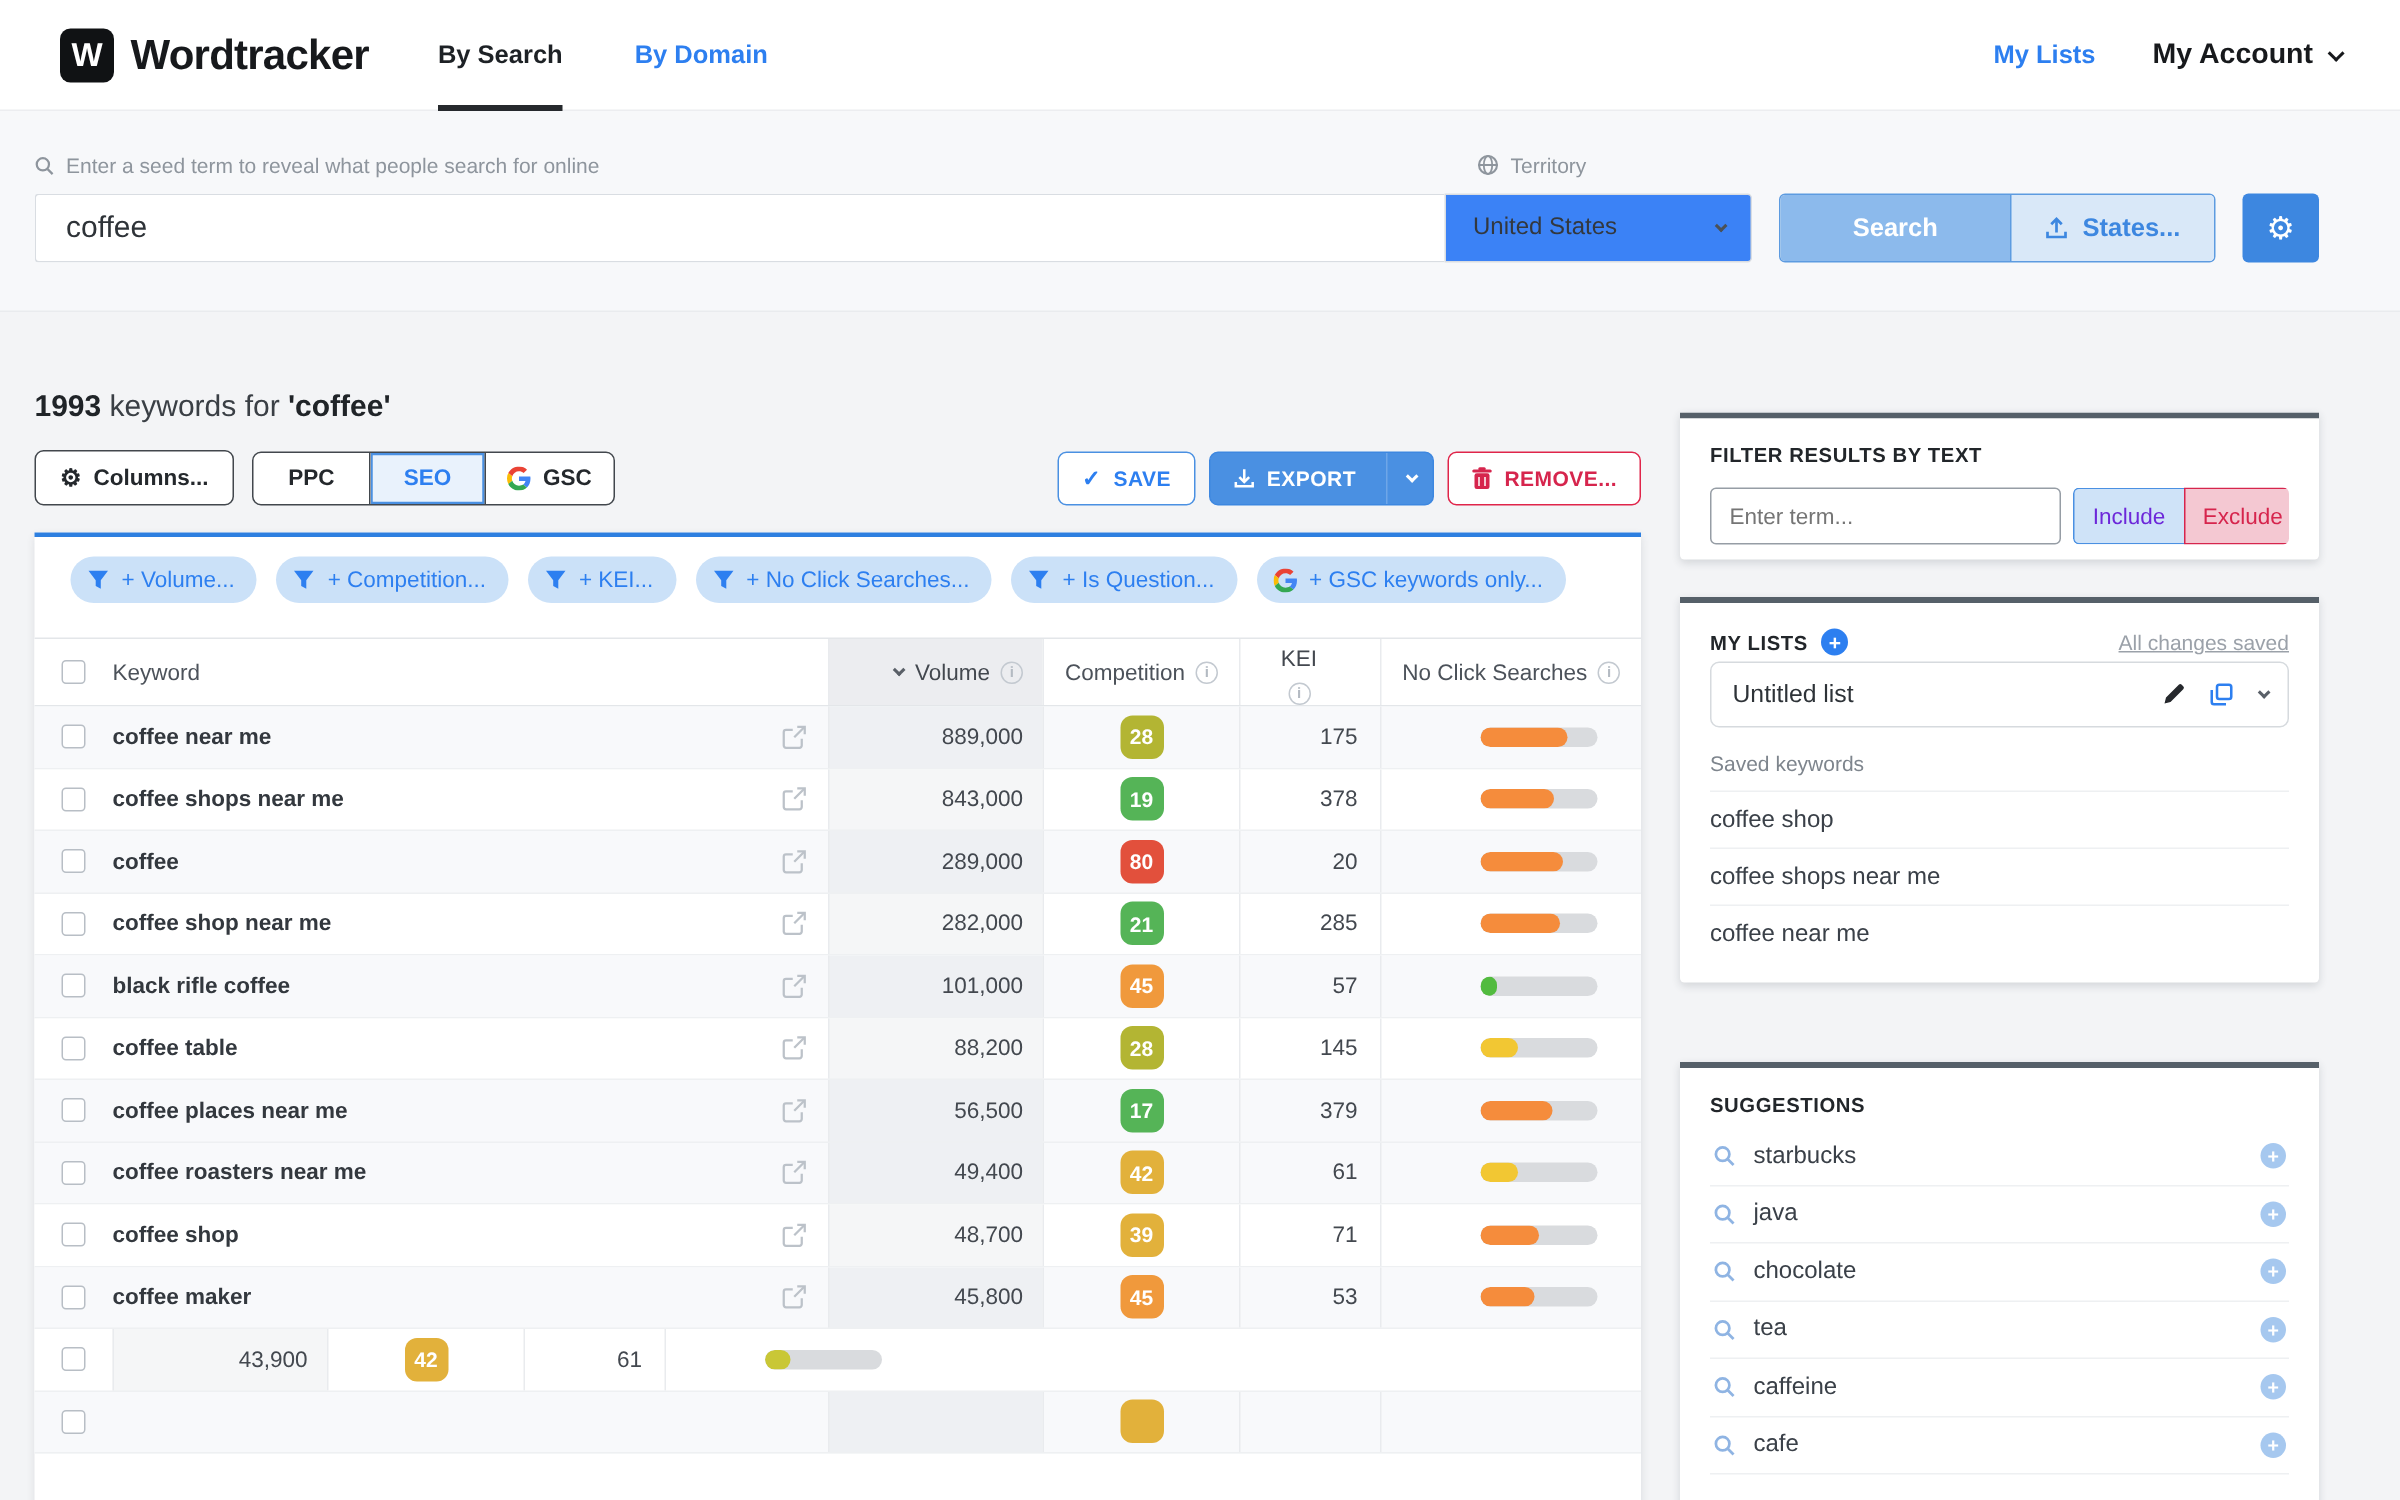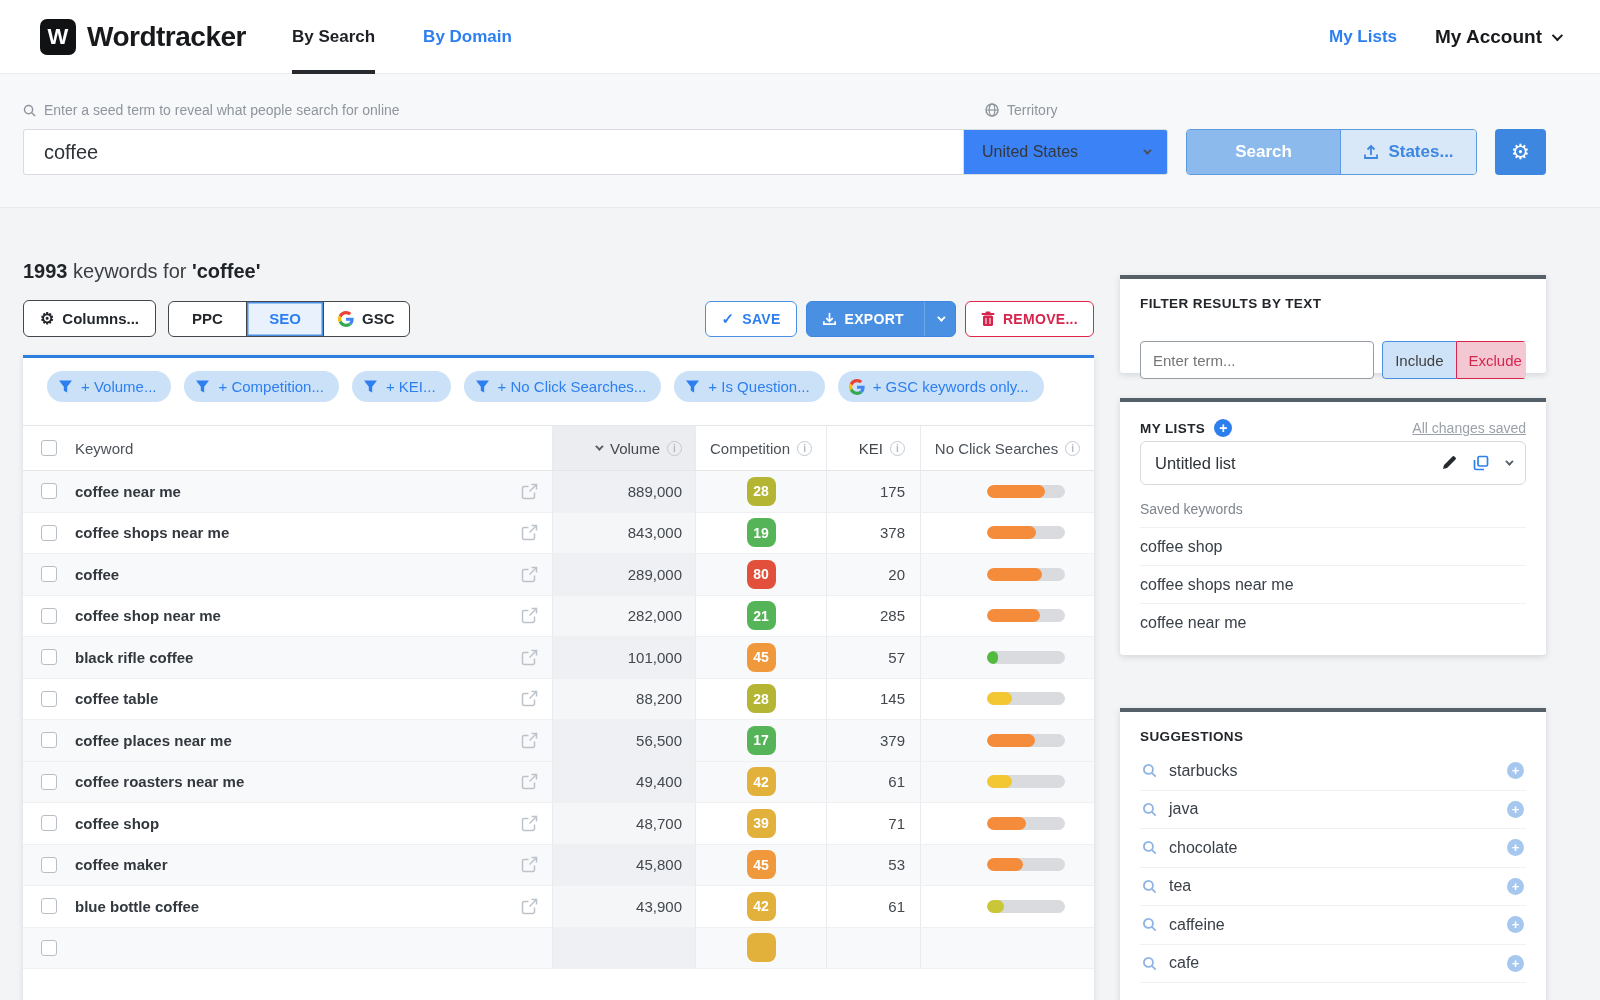--- a/index.html
+++ b/index.html
@@ -62,40 +62,40 @@
   .trow.stripe { background:#f8f9fb; }
   .cell { display:flex; align-items:center; }
   .c-check { width:52px; justify-content:center; }
   .c-kw { width:477px; font-weight:700; color:#33383e; }
   .c-vol { width:143px; justify-content:flex-end; padding-right:13px; color:#43484f; background:rgba(120,130,148,.075); border-left:1px solid #e9ebee; }
   .c-comp { width:131px; justify-content:center; border-left:1px solid #e9ebee; }
   .c-kei { width:94px; justify-content:flex-end; padding-right:15px; color:#43484f; border-left:1px solid #e9ebee; }
   .c-ncs { width:174px; justify-content:center; border-left:1px solid #e9ebee; }
   .thead .c-vol { background:#ecedf0; justify-content:flex-end; gap:7px; }
   .thead .c-comp, .thead .c-kei, .thead .c-ncs { gap:7px; }
-  .thead .c-kei { justify-content:flex-end; }
+  .thead .c-kei { justify-content:flex-end;flex-direction:column; }
   .cb { width:16px; height:16px; border:1.5px solid #b8bec5; border-radius:3px; background:#fff; cursor:pointer; }
   .ext-icon { margin-left:auto; margin-right:14px; cursor:pointer; }
   .badge { min-width:29px; height:29px; border-radius:8px; color:#fff; font-size:14px; font-weight:700; display:flex; align-items:center; justify-content:center; padding:0 4px; }
   .bar { width:78px; height:13px; border-radius:7px; background:#d9dbde; overflow:hidden; margin-left:36px; }
   .bar i { display:block; height:13px; border-radius:7px; }
   .info { width:15px; height:15px; border:1.5px solid #c3c9d0; border-radius:50%; color:#b3bac2; font-size:10px; font-weight:700; display:inline-flex; align-items:center; justify-content:center; font-style:normal; }
   .sort-chev { color:#5a6068; margin-right:2px; }
 
   
   .sidebar { position:absolute; left:1120px; top:0; width:426px; }
   .card { background:#fff; border-top:4px solid #566069; box-shadow:0 2px 6px rgba(45,55,70,.16); border-radius:0 0 3px 3px; }
   .card-pad { padding:17px 20px; }
   .side-h { font-size:13.5px; font-weight:800; letter-spacing:.4px; color:#22262a; }
   .card-filter { margin-top:67px; height:98px; }
-  .filter-controls { margin-top:30px; display:flex; }
+  .filter-controls { margin-top:14px; display:flex; }
   .term-input { width:247px; height:38px; border:1px solid #969da5; border-radius:4px; font-size:15px; padding:0 12px; color:#2e3338; outline:none; font-family:inherit; }
   .incl-group { margin-left:8px; display:flex; border-radius:4px; overflow:hidden; height:38px; }
   .tg { font-size:15px; font-weight:400; display:flex; align-items:center; padding:0 12px; cursor:pointer; font-family:inherit; }
-  .tg.include { background:#cfe3f8; color:#404040; border:1.5px solid #4a90e2; border-radius:4px 0 0 4px; border-right:none;text-align:center; }
+  .tg.include { background:#cfe3f8; color:#6d28d9; border:1.5px solid #4a90e2; border-radius:4px 0 0 4px; border-right:none;text-align:center; }
   .tg.exclude { background:#f4c8d2; color:#d6254d; border:1.5px solid #d6254d; border-radius:0 4px 4px 0; }
   .card-lists { margin-top:25px; height:257px; }
   .lists-head { display:flex; align-items:center; }
   .plus-circ { width:18px; height:18px; border-radius:50%; background:#2d7ff0; color:#fff; font-size:14px; font-weight:700; display:inline-flex; align-items:center; justify-content:center; margin-left:9px; cursor:pointer; line-height:1; }
   .allsaved { margin-left:auto; font-size:14px; color:#9ba1a9; text-decoration:underline; cursor:pointer; }
   .listbox { margin-top:4px; height:44px; border:1px solid #d6dade; border-radius:6px; display:flex; align-items:center; font-size:16.5px; color:#2e3338; padding:0 14px; cursor:pointer; }
   .listbox .icons { margin-left:auto; display:flex; align-items:center; gap:16px; color:#5a6068; }
   .saved-label { margin-top:16px; font-size:14px; color:#7e858d; padding-bottom:10px; border-bottom:1px solid #eef0f2; }
   .skw { height:38px; display:flex; align-items:center; font-size:16px; color:#3a4048; border-bottom:1px solid #eef0f2; }
   .skw:last-child { border-bottom:none; }
@@ -547,28 +547,20 @@
               <span class="bar">
                 <i style="width: 47%; background: rgb(245, 140, 60);"></i>
               </span>
             </div>
   </div>
 
   <div class="trow">
     <div class="cell c-check">
               <span class="cb"></span>
             </div>
-    <div class="cell c-kw">
-      <span class="kw">blue bottle coffee</span>
-      <svg class="ext-icon" width="17" height="17" viewBox="0 0 17 17">
-                <path d="M13.5 9.5V14a1.5 1.5 0 0 1-1.5 1.5H3A1.5 1.5 0 0 1 1.5 14V5A1.5 1.5 0 0 1 3 3.5h4.5" fill="none" stroke="#bcc2c9" stroke-width="1.5"></path>
-                <path d="M10.5 1.5h5v5" fill="none" stroke="#bcc2c9" stroke-width="1.5"></path>
-                <path d="M15 2 8.5 8.5" fill="none" stroke="#bcc2c9" stroke-width="1.5"></path>
-              </svg>
-    </div>
     <div class="cell c-vol">43,900</div>
     <div class="cell c-comp">
               <span class="badge" style="background: rgb(226, 177, 59);">42</span>
             </div>
     <div class="cell c-kei">61</div>
     <div class="cell c-ncs">
               <span class="bar">
                 <i style="width: 22%; background: rgb(201, 199, 54);"></i>
               </span>
             </div>

